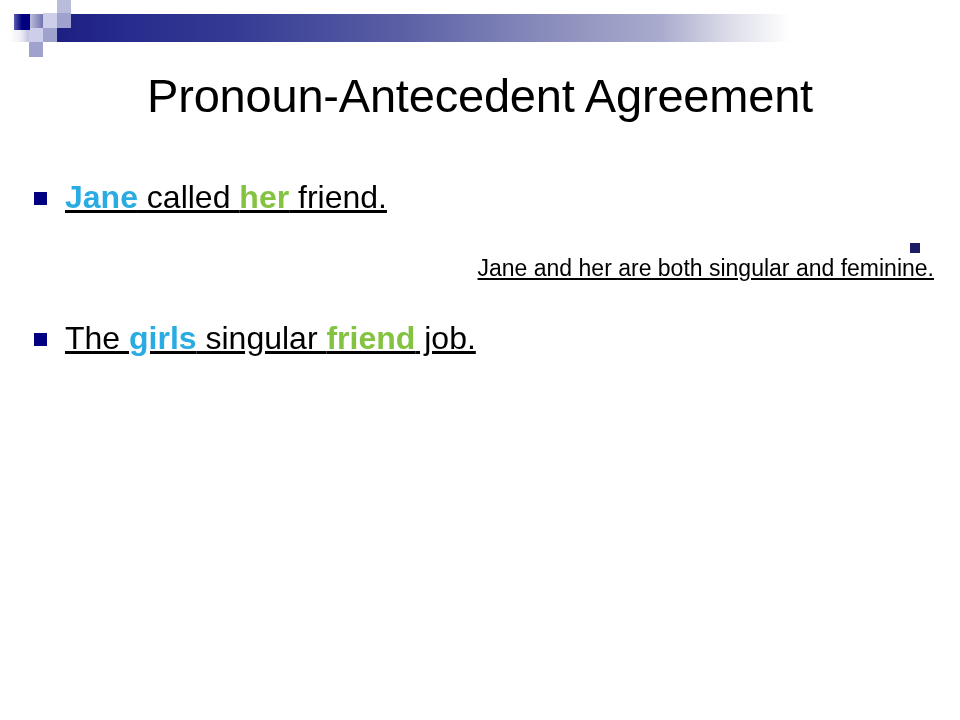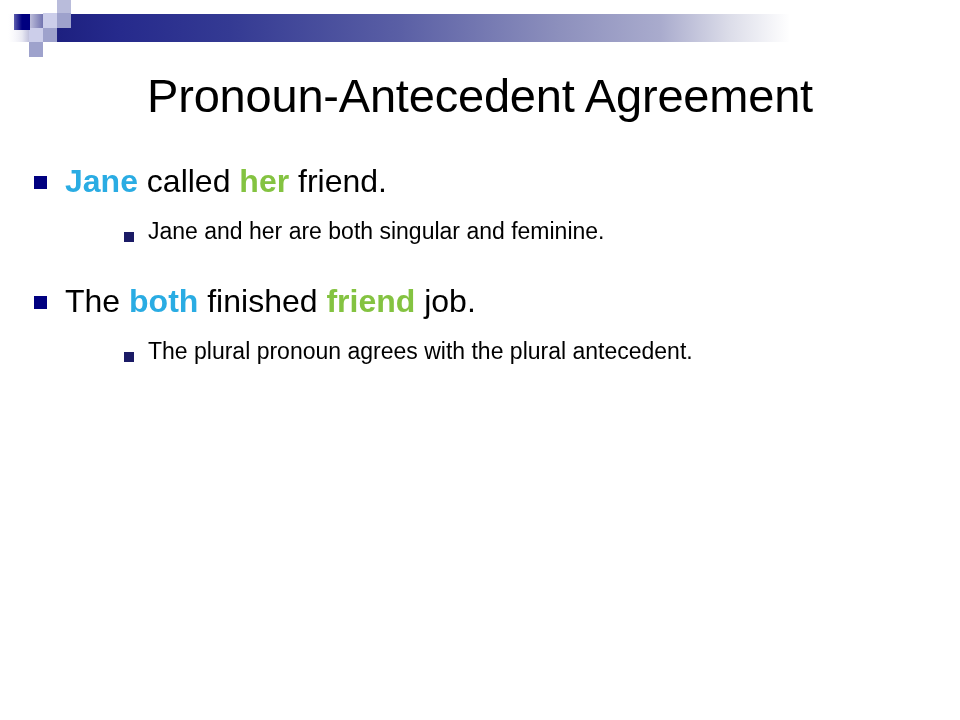--- a/index.html
+++ b/index.html
@@ -119,22 +119,23 @@
     line-height: 56px;
     color: #000000;
     font-weight: normal;
     letter-spacing: -0.2px;
   }
 
   
   .body {
     position: absolute;
     left: 34px;
-    top: 160px;
+    top: 176px;
     width: 900px;
+    text-decoration: underline;
   }
 
   .group {
     margin-bottom: 34px;
   }
   .group:last-child {
     margin-bottom: 0;
   }
 
   .lvl1 {
@@ -151,26 +152,27 @@
     background: #000080;
     margin-top: 16px;
     margin-right: 18px;
   }
   .lvl1 .txt {
     flex: 1 1 auto;
   }
 
   .lvl2 {
     display: flex;
-    align-items: center;
+    align-items: flex-end;
     font-size: 23px;
     line-height: 30px;
     color: #000000;
     margin-top: 14px;
     margin-left: 90px;
+    flex-direction: column;
   }
   .lvl2 .bullet {
     flex: 0 0 auto;
     width: 10px;
     height: 10px;
     background: #1b1b66;
     margin-top: 11px;
     margin-right: 14px;
   }
   .lvl2 .txt {
@@ -217,22 +219,18 @@
         <span class="txt">Jane and her are both singular and feminine.</span>
       </div>
     </div>
 
     <div class="group">
     </div>
 
     <div class="group">
       <div class="lvl1">
         <span class="bullet"></span>
-        <span class="txt"><span>The </span><span class="kw-blue">both</span><span> finished </span><span class="kw-green">friend</span><span> job.</span></span>
-      </div>
-      <div class="lvl2">
-        <span class="bullet"></span>
-        <span class="txt">The plural pronoun agrees with the plural antecedent.</span>
+        <span class="txt"><span>The </span><span class="kw-blue">girls</span><span> singular </span><span class="kw-green">friend</span><span> job.</span></span>
       </div>
     </div>
 
   </div>
 </div>
 
 </body></html>

